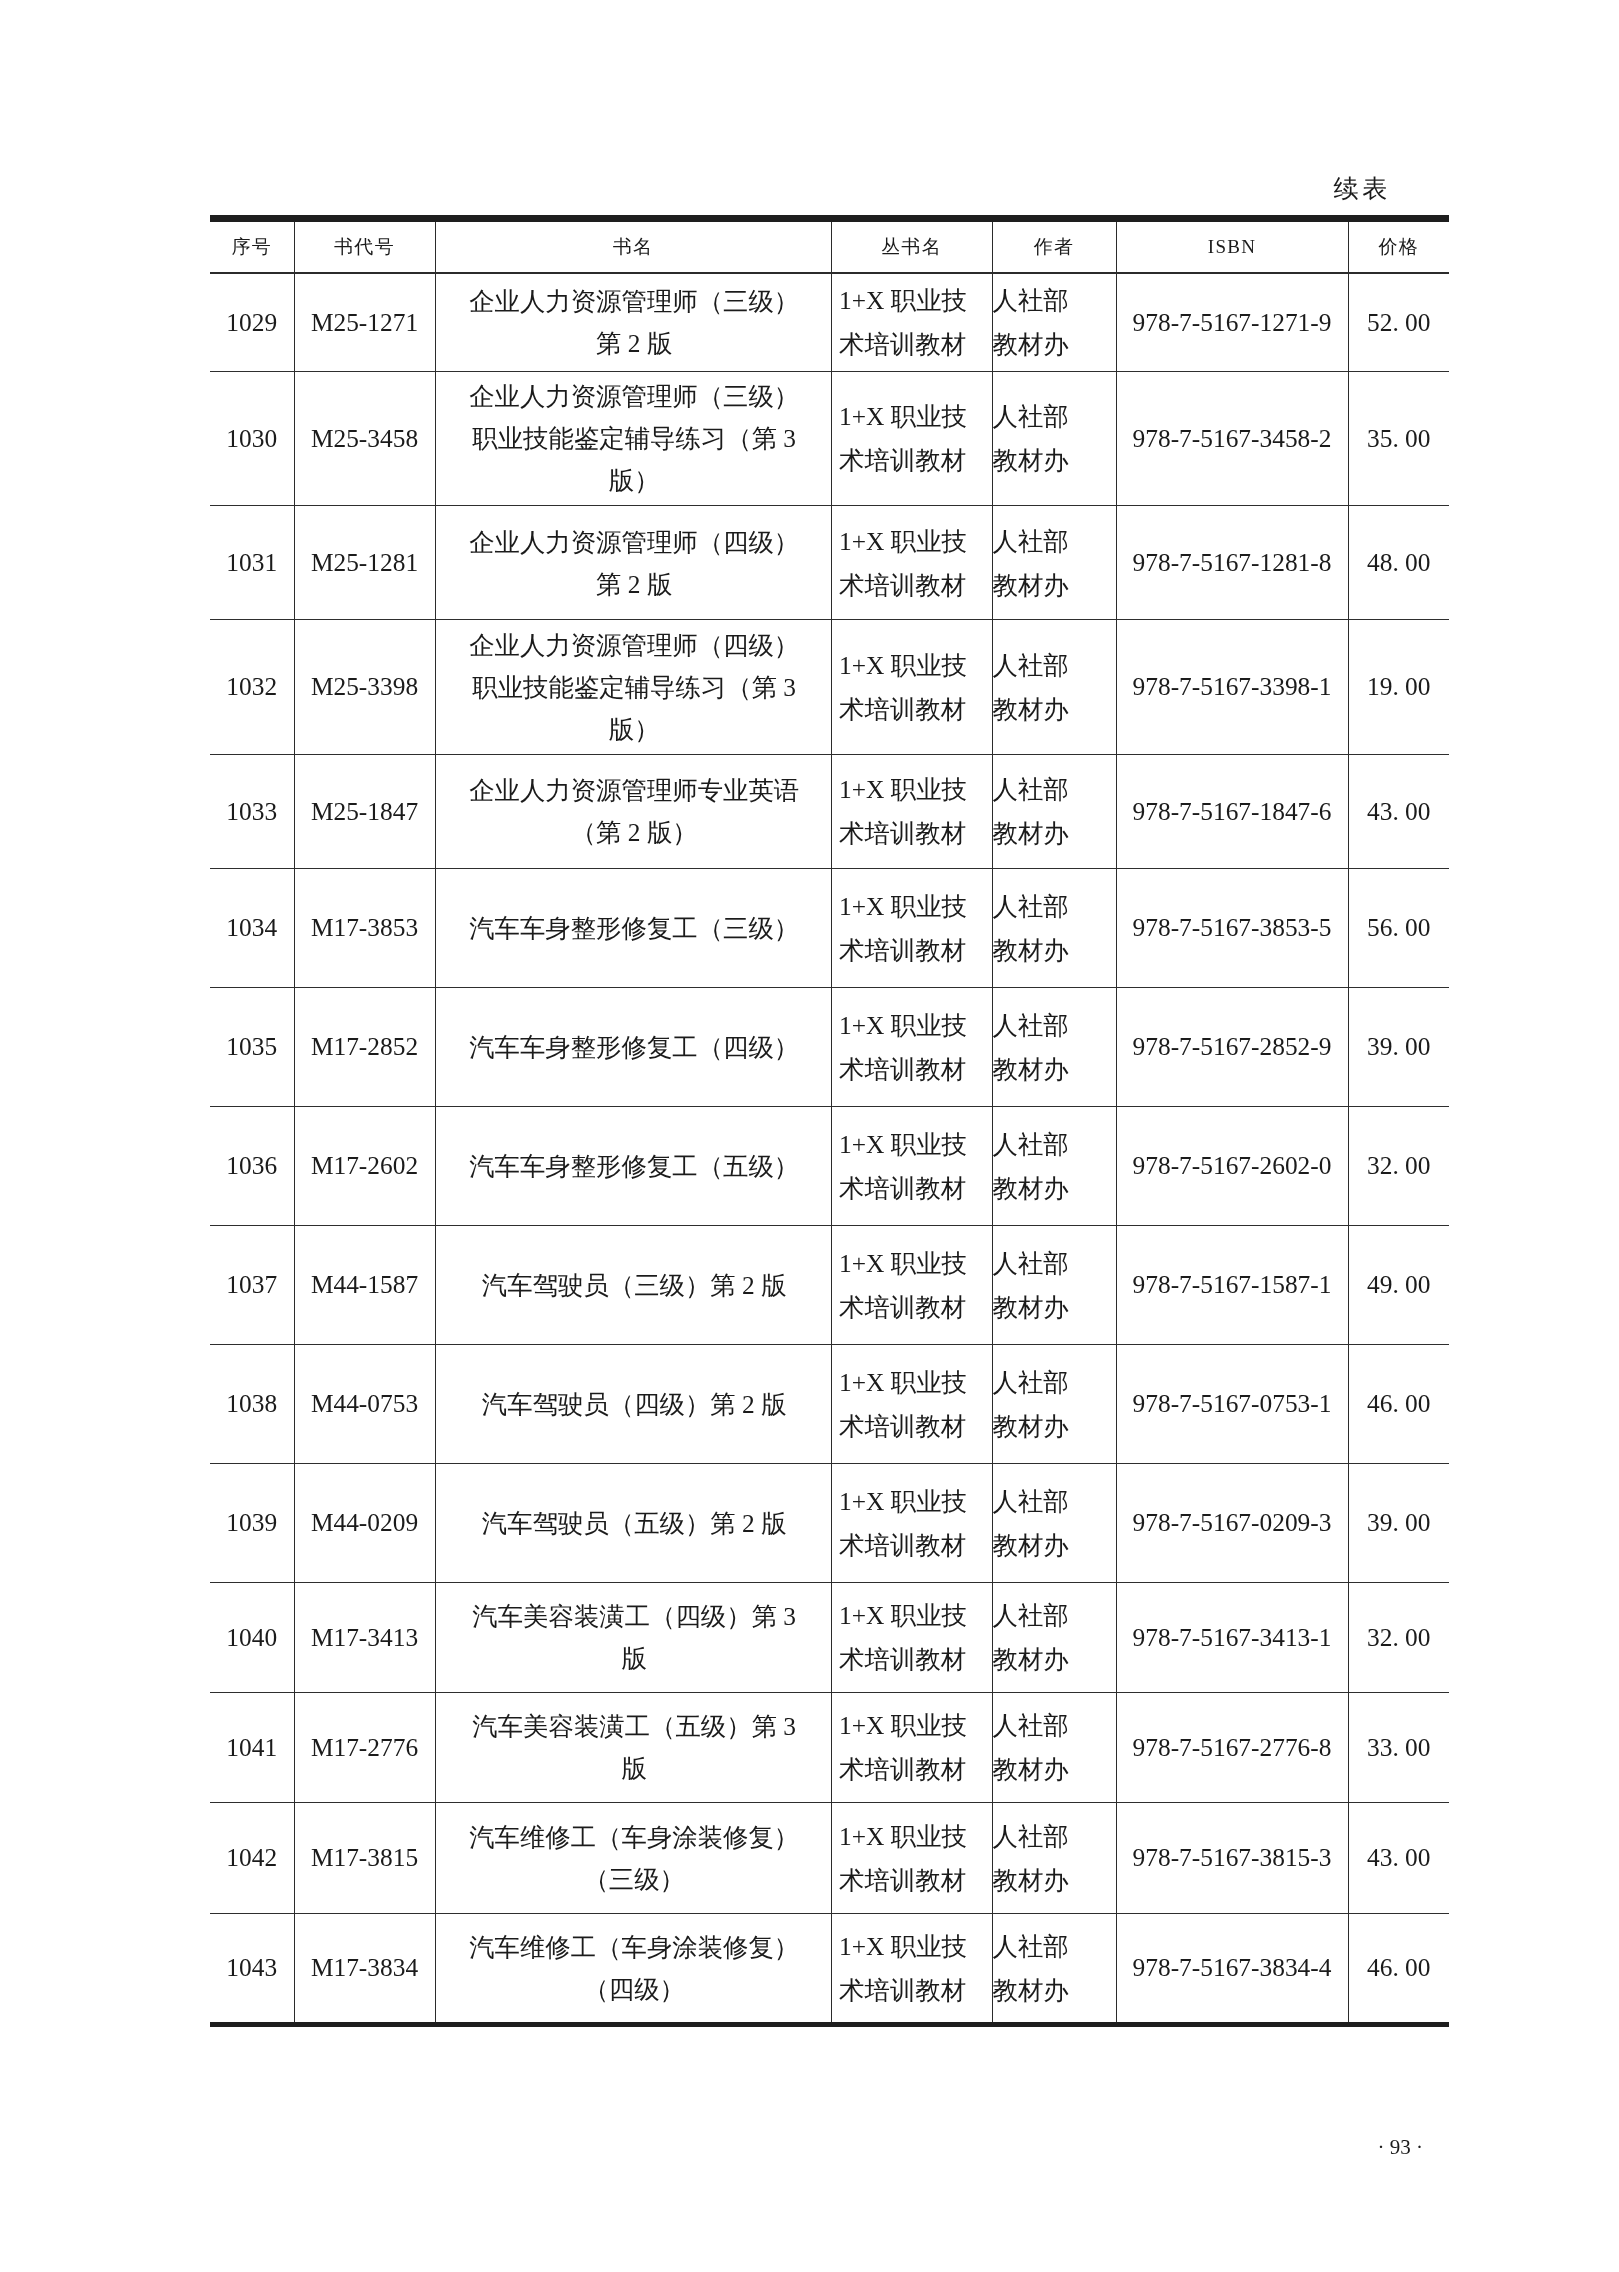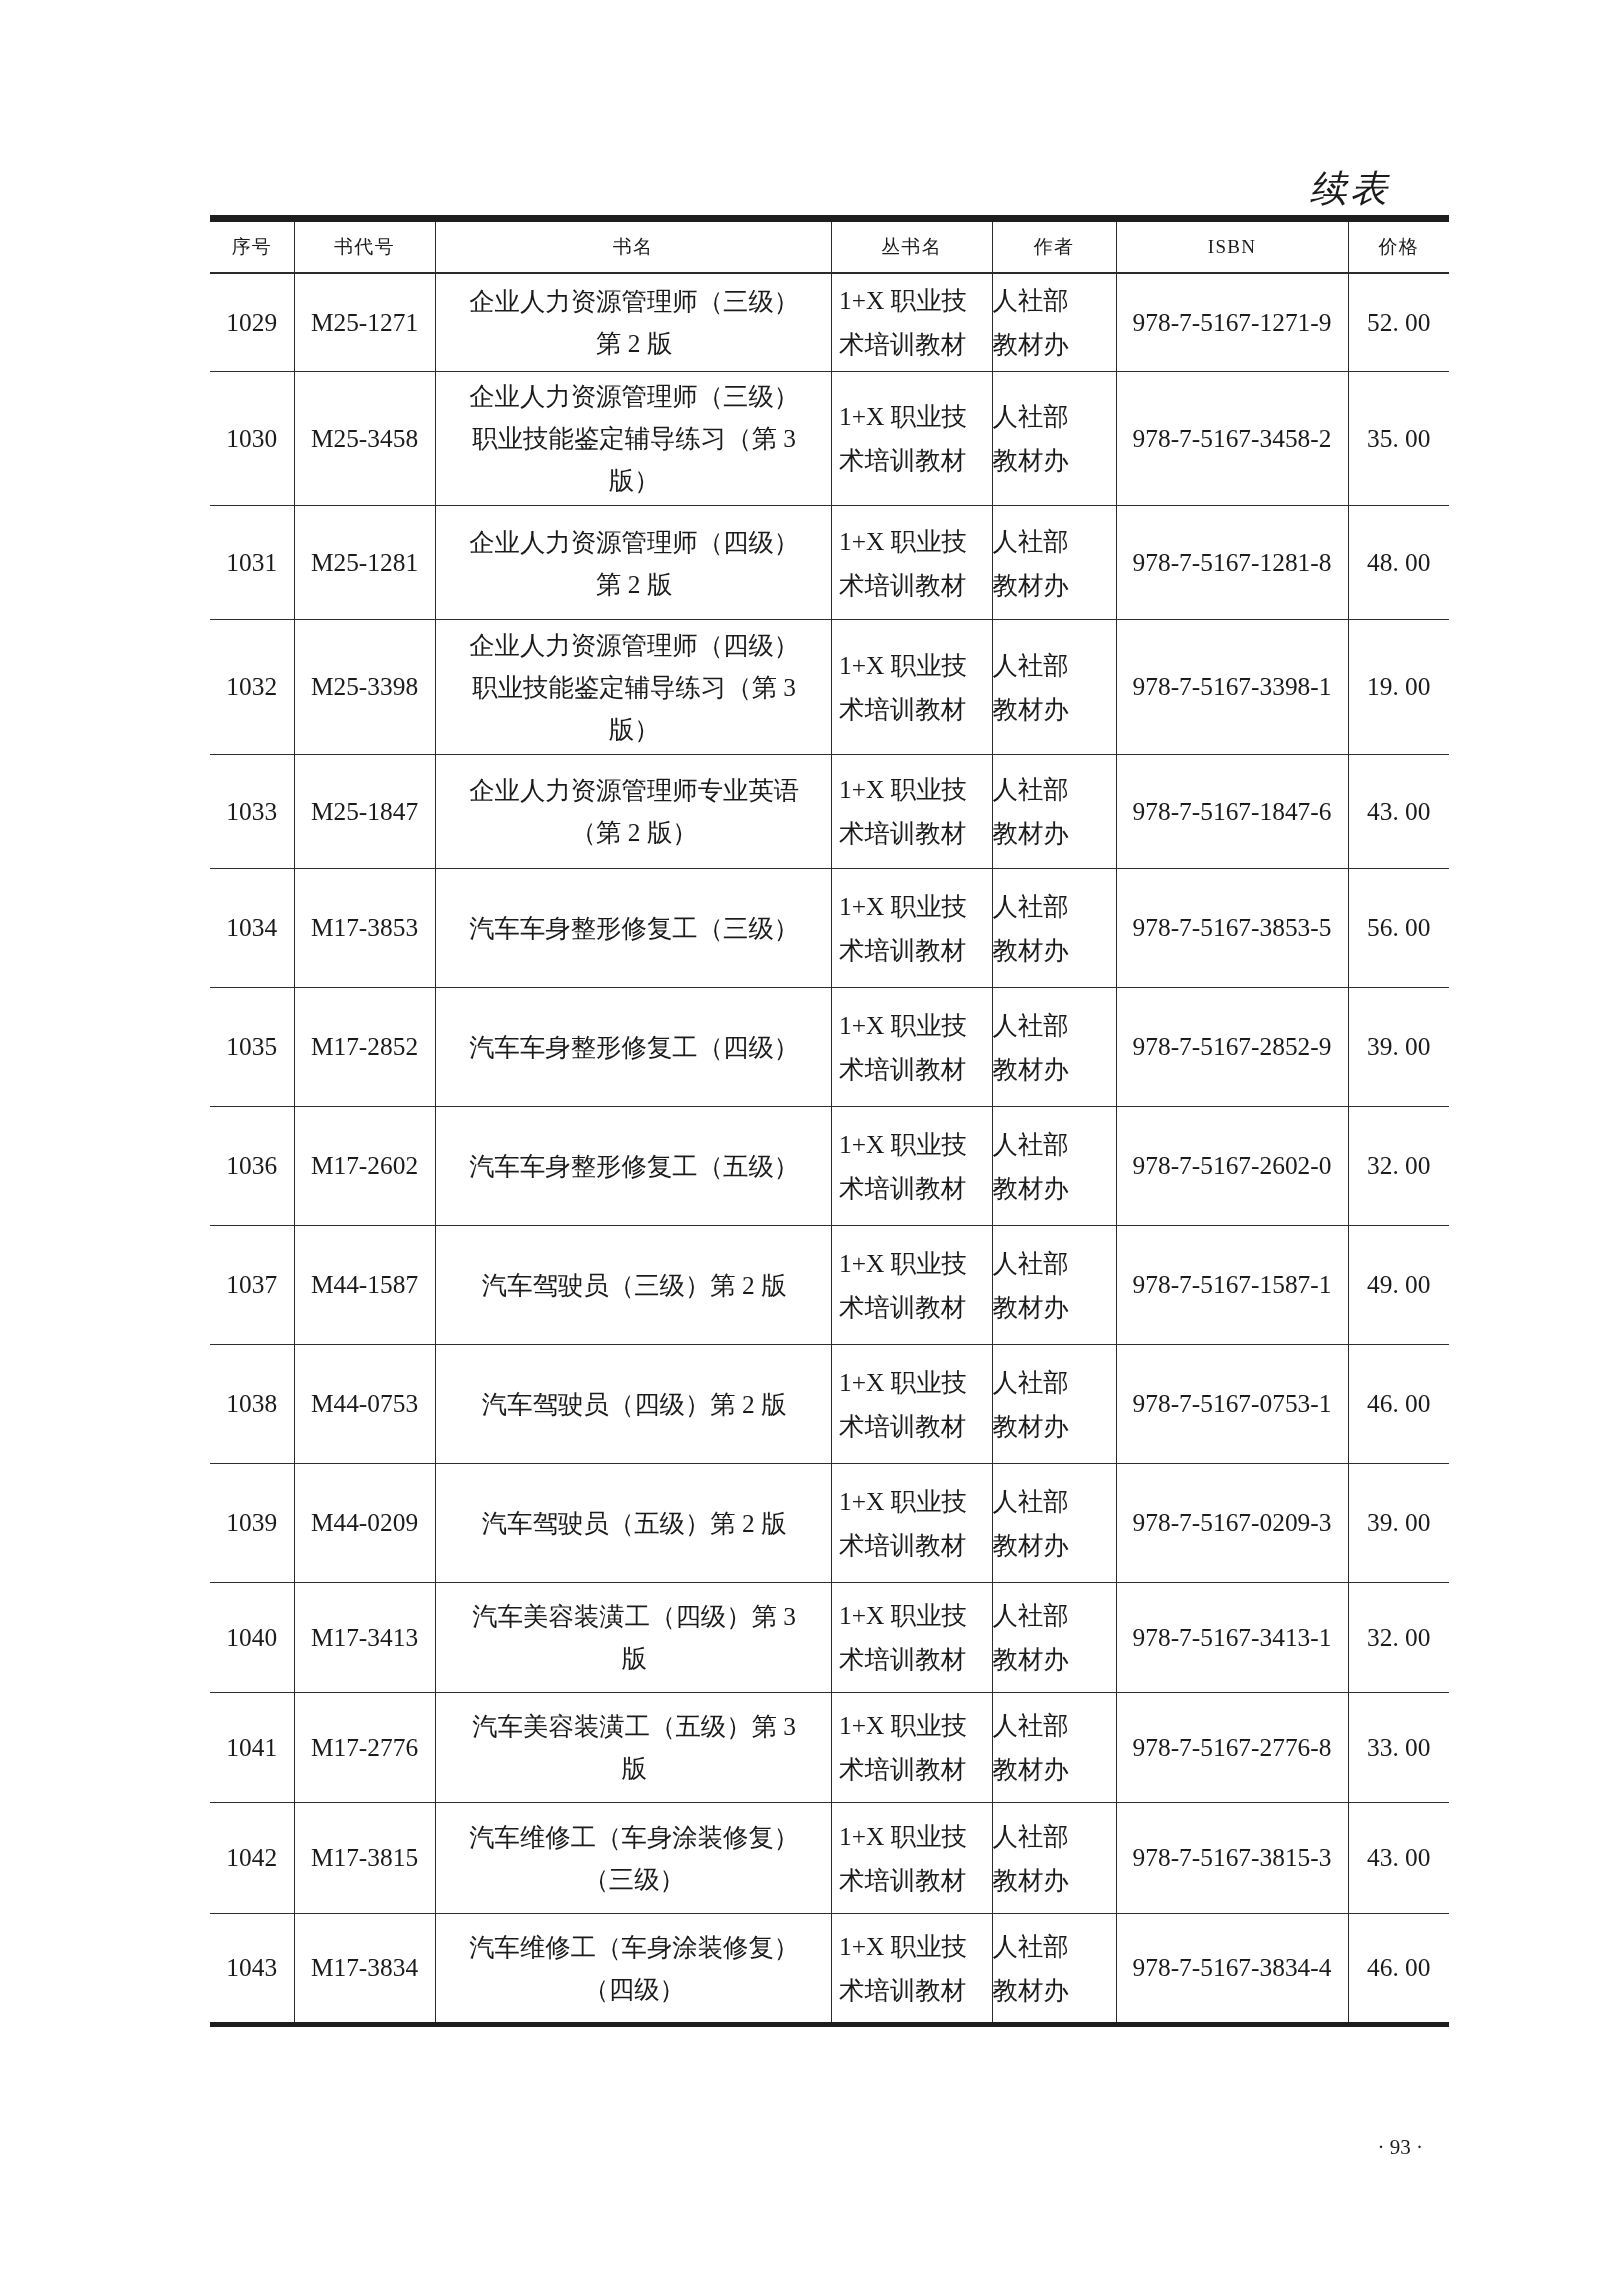--- a/index.html
+++ b/index.html
@@ -14,26 +14,25 @@
     font-family: "Liberation Serif", "DejaVu Serif", serif;
     position: relative;
     overflow: hidden;
   }
   .sheet {
     position: absolute;
     inset: 0;
   }
   .continued {
     position: absolute;
-    top: 164px;
+    top: 172px;
     right: 229px;
-    font-size: 37px;
+    font-size: 25px;
     letter-spacing: 3.8px;
     white-space: nowrap;
-    font-style: italic;
   }
   table.book-table {
     position: absolute;
     left: 210px;
     top: 215px;
     width: 1239px;
     table-layout: fixed;
     border-collapse: collapse;
     border-top: 7px solid #1e1e1e;
     border-bottom: 5.7px solid #1e1e1e;

